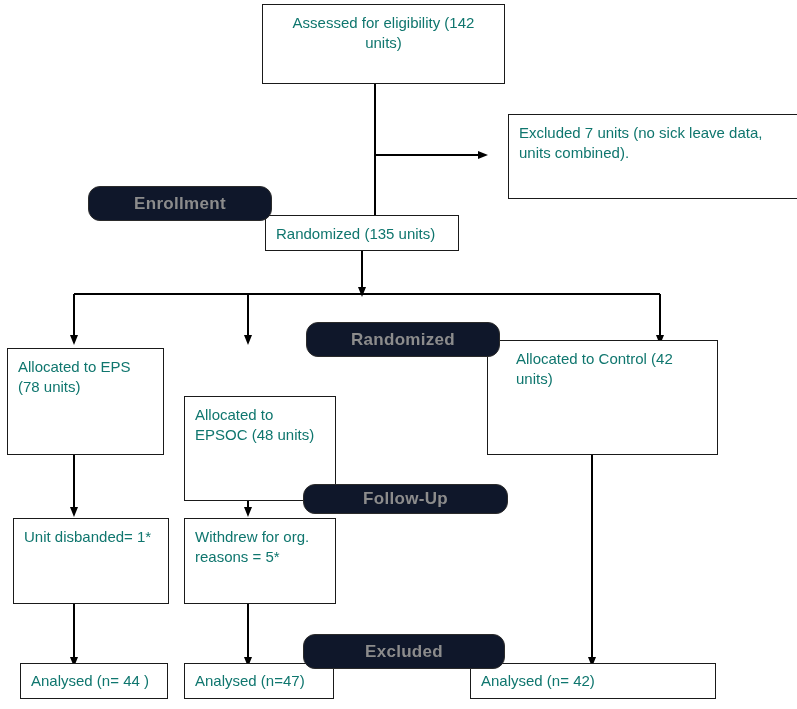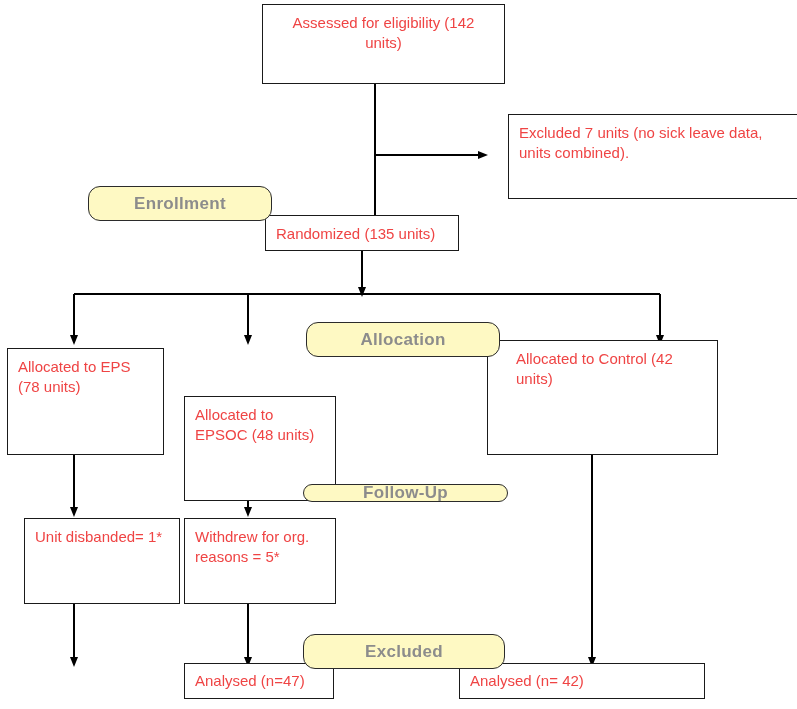--- a/index.html
+++ b/index.html
@@ -18,35 +18,35 @@
     background: #ffffff;
     overflow: hidden;
   }
   .box {
     position: absolute;
     box-sizing: border-box;
     border: 1.6px solid #1a1a1a;
     background: #ffffff;
     font-size: 15px;
     line-height: 20px;
-    color: #ef4444;
+    color: #0f766e;
     padding: 8px 10px 6px 10px;
     white-space: pre-line;
     z-index: 3;
   }
   .box.center {
     text-align: center;
   }
   .box.left {
     text-align: left;
   }
   .banner {
     position: absolute;
     box-sizing: border-box;
-    background: #fef9c3;
+    background: #0f172a;
     border: 1.6px solid #2b2b2b;
     border-radius: 12px;
     color: #8c8c8c;
     font-weight: bold;
     font-size: 17px;
     letter-spacing: 0.3px;
     display: flex;
     align-items: center;
     justify-content: center;
     z-index: 6;
@@ -105,28 +105,29 @@
   <div class="banner" style="left:88px; top:186px; width:184px; height:35px;">Enrollment</div>
 
   <div class="box left" style="left:265px; top:215px; width:194px; height:36px; ">Randomized (135 units)</div>
 
   <div class="box left" style="left:7px; top:348px; width:157px; height:107px;">Allocated to EPS (78 units)</div>
 
   <div class="box left" style="left:184px; top:348px; width:152px; height:105px;margin-top:48px;">Allocated to EPSOC (48 units)</div>
 
   <div class="box left" style="left:487px; top:340px; width:231px; height:115px;padding-left:28px;">Allocated to Control (42 units)</div>
 
-  <div class="banner" style="left:306px; top:322px; width:194px; height:35px;">Allocation</div>
+  <div class="banner" style="left:306px; top:322px; width:194px; height:35px;">Randomized</div>
 
-  <div class="box left" style="left:24px; top:518px; width:156px; height:86px;">Unit disbanded= 1*</div>
+  <div class="box left" style="left:13px; top:518px; width:156px; height:86px;">Unit disbanded= 1*</div>
 
   <div class="box left" style="left:184px; top:518px; width:152px; height:86px;">Withdrew for org. reasons = 5*</div>
 
-  <div class="banner" style="left:303px; top:484px; width:205px; height:18px;">Follow-Up</div>
+  <div class="banner" style="left:303px; top:484px; width:205px; height:30px;">Follow-Up</div>
 
+  <div class="box left" style="left:20px; top:663px; width:148px; height:36px; padding-top:7px;">Analysed  (n= 44 )</div>
 
   <div class="box left" style="left:184px; top:663px; width:150px; height:36px; padding-top:7px;">Analysed  (n=47)</div>
 
-  <div class="box left" style="left:459px; top:663px; width:246px; height:36px; padding-top:7px; ">Analysed  (n= 42)</div>
+  <div class="box left" style="left:470px; top:663px; width:246px; height:36px; padding-top:7px; ">Analysed  (n= 42)</div>
 
   <div class="banner" style="left:303px; top:634px; width:202px; height:35px;">Excluded</div>
 
 </div>
 
 </body></html>

